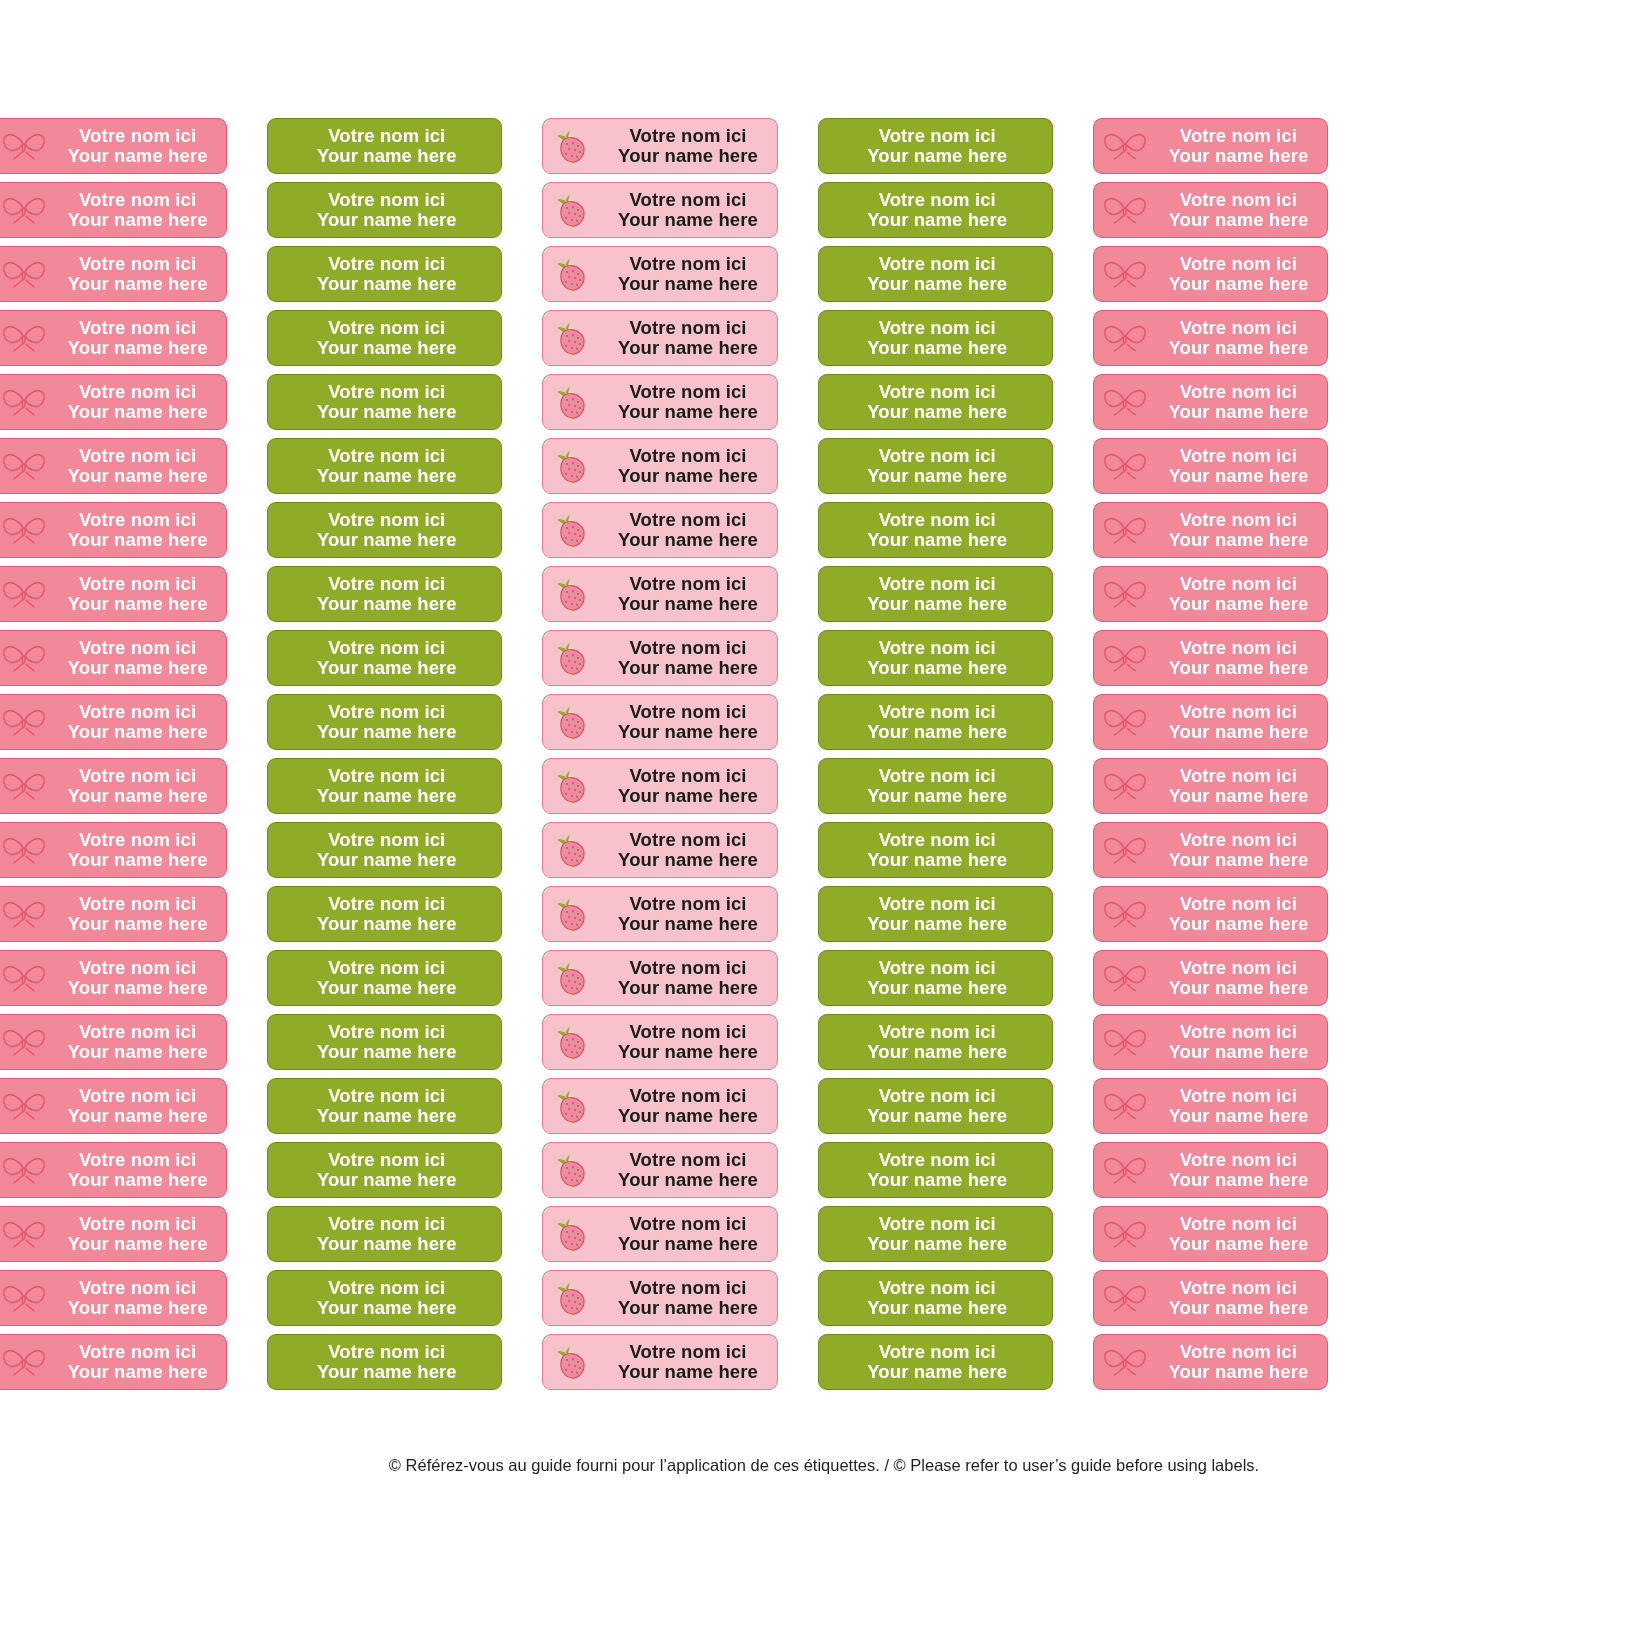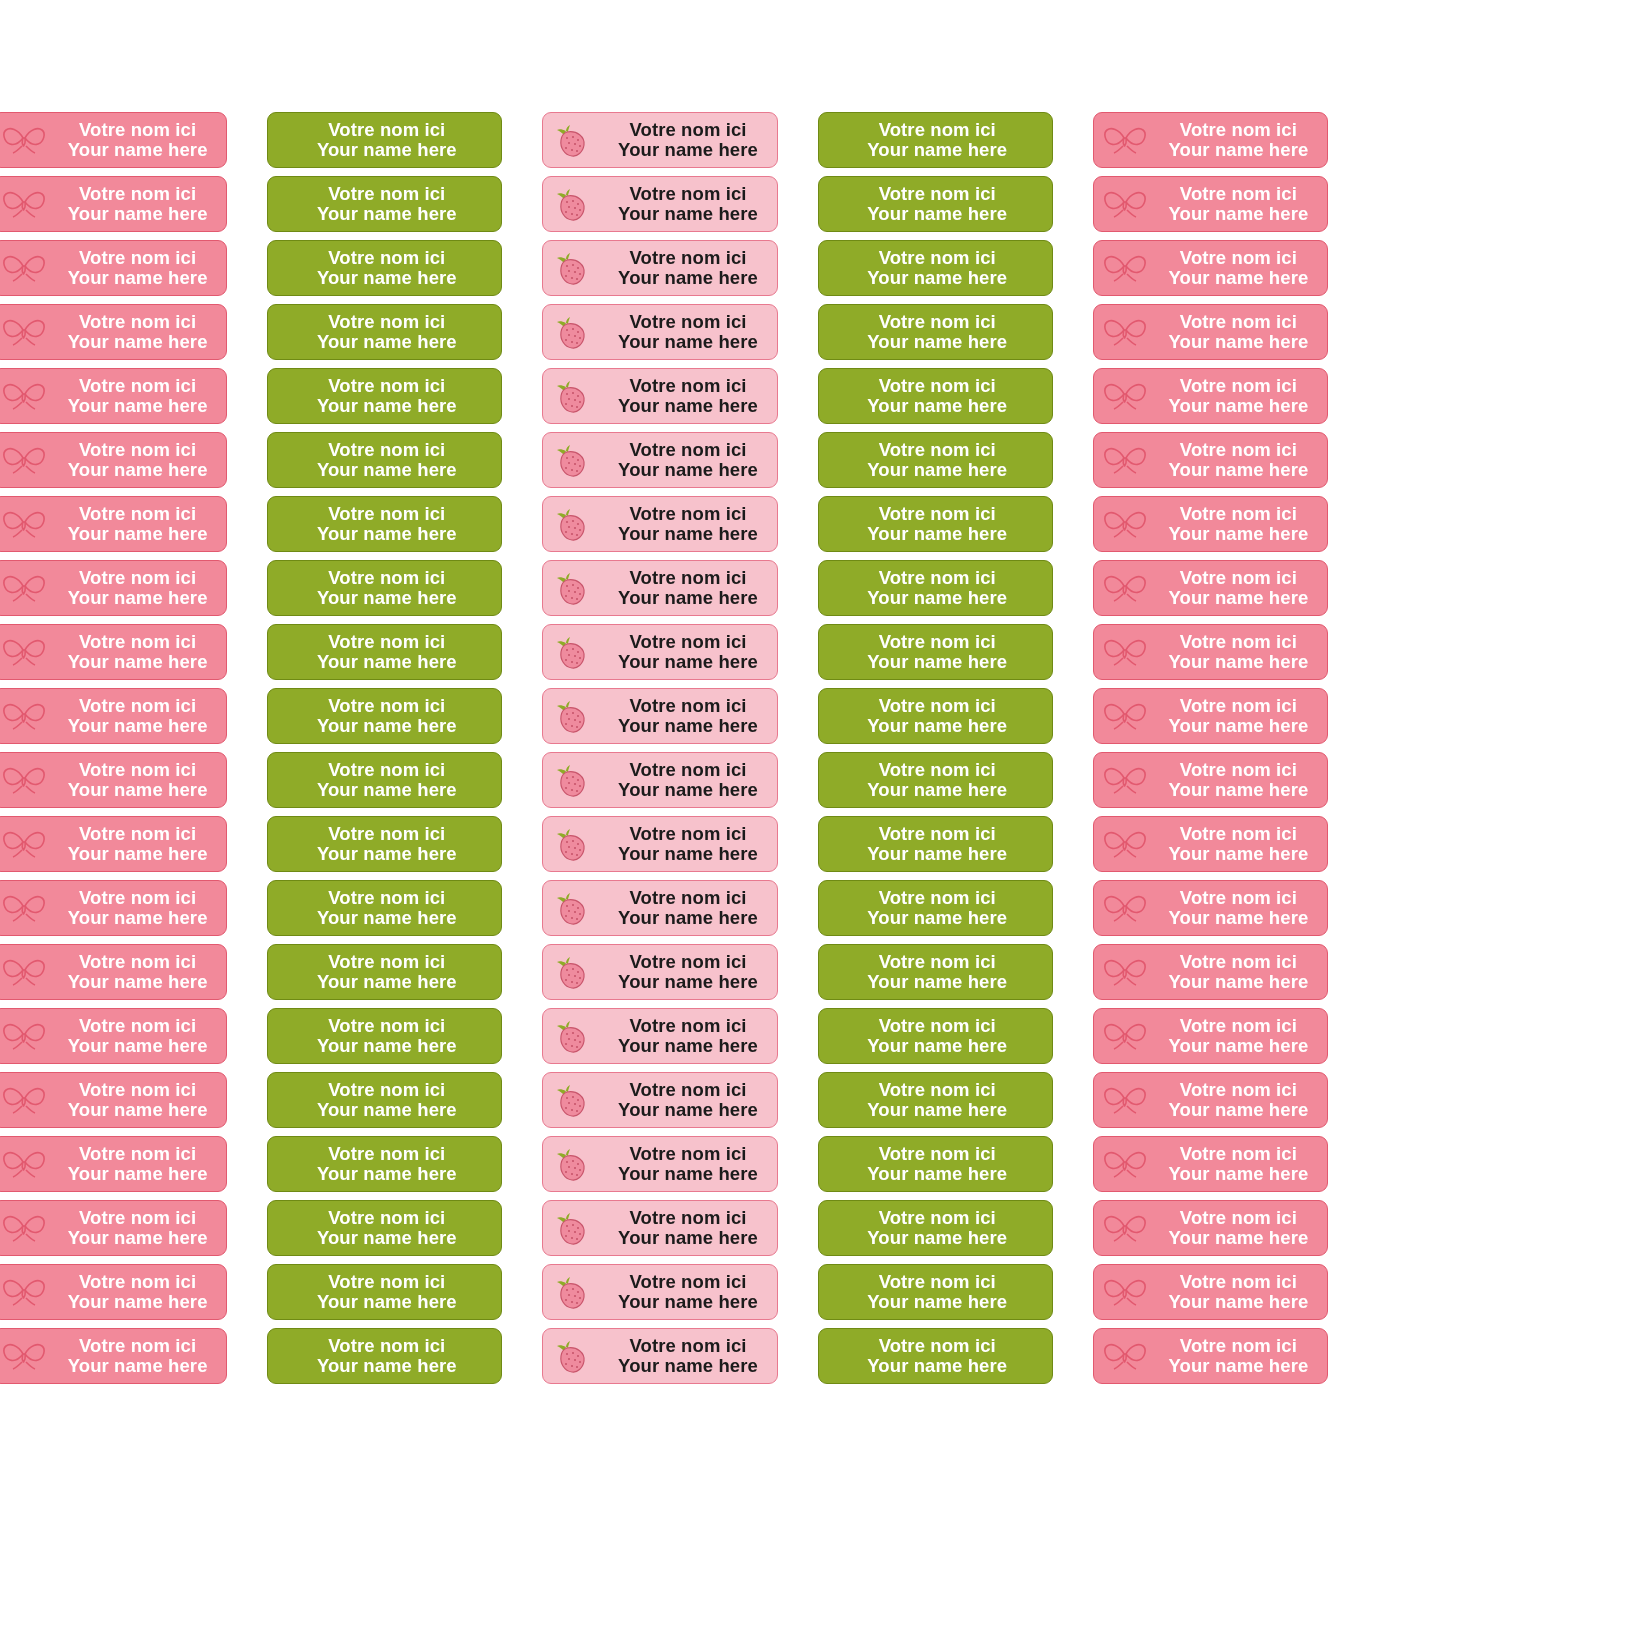--- a/index.html
+++ b/index.html
@@ -19,21 +19,21 @@
     position: absolute;
     left: 0;
     top: 0;
     width: 1648px;
     height: 1649px;
   }
 
   .columns {
     position: absolute;
     left: 0;
-    top: 112px;
+    top: 118px;
     width: 1320px;
     height: 1280px;
     display: flex;
     justify-content: space-between;
     gap: 40px;
   }
 
   .label-col {
     width: 288px;
     display: flex;
@@ -1567,14 +1567,15 @@
             </svg>
           </span>
           <span class="text-slot">
             <span class="line-fr">Votre nom ici</span>
             <span class="line-en">Your name here</span>
           </span>
         </div>
       </div>
     </div>
 
+  <div class="footer">© Référez-vous au guide fourni pour l’application de ces étiquettes. / © Please refer to user’s guide before using labels.</div>
 
 </div>
 
 </body></html>

